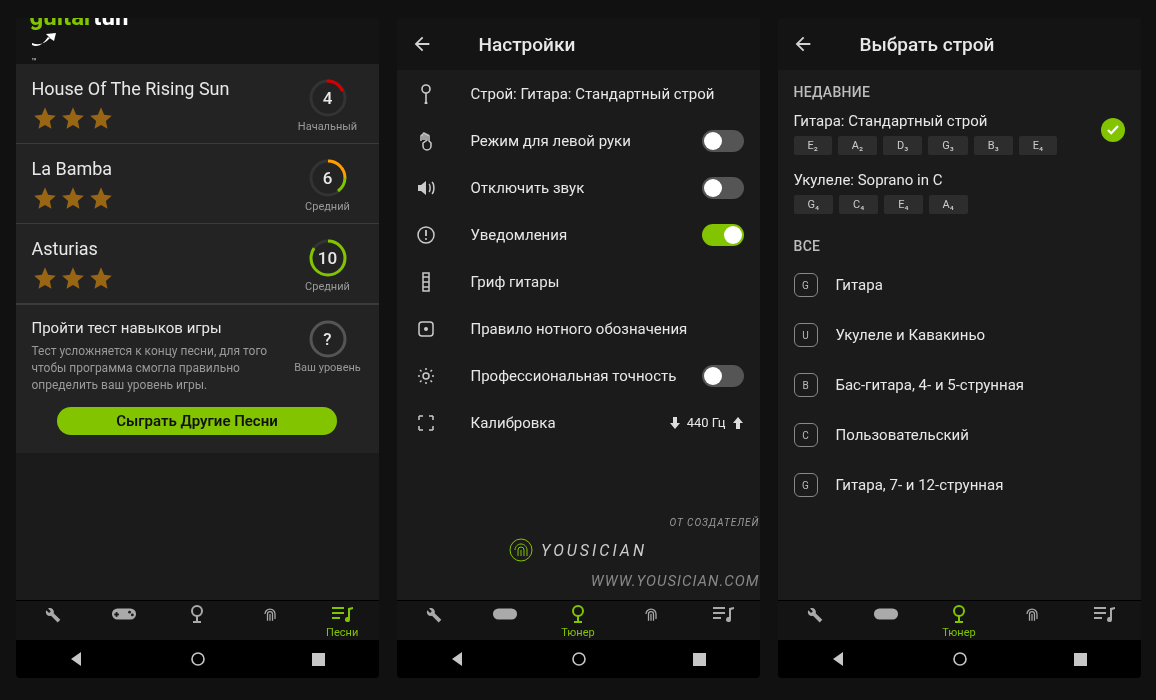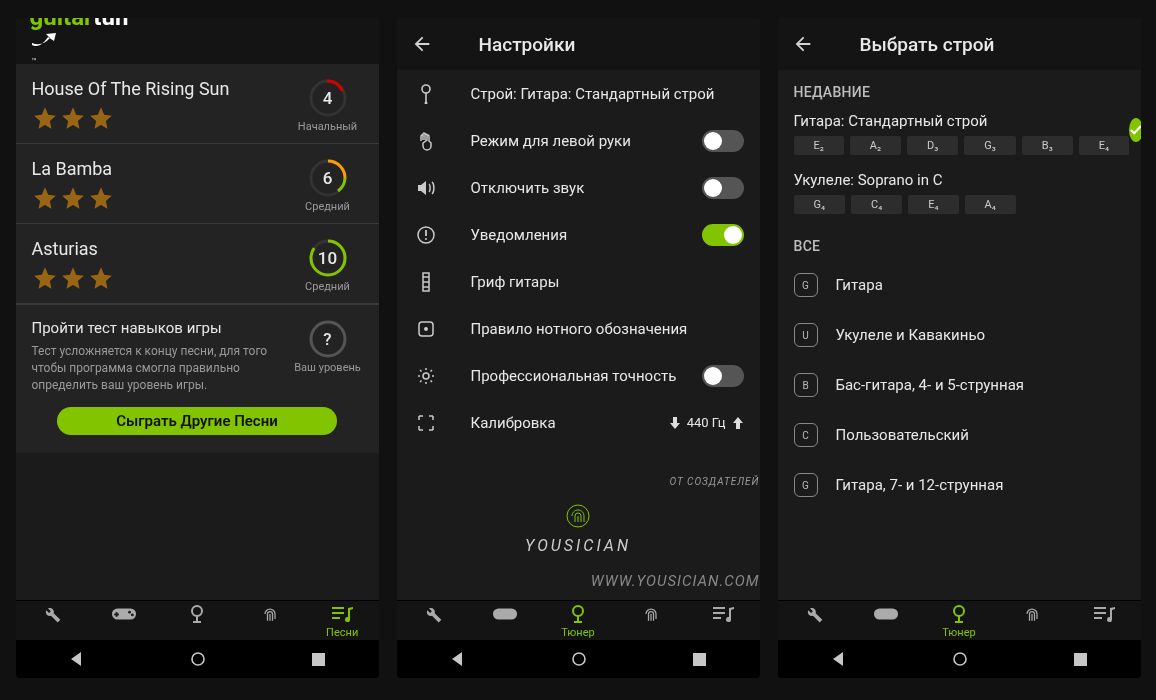--- a/index.html
+++ b/index.html
@@ -52,29 +52,29 @@
   .set-row{height:47px;display:flex;align-items:center;padding:0 16px 0 14px;color:var(--text);font-size:15px;gap:16px;}
   .set-row .ico{width:30px;display:flex;justify-content:center;margin-right:14px;opacity:.9;}
   .set-row .lbl{flex:1;}
   .toggle{width:42px;height:22px;border-radius:12px;background:#555;position:relative;}
   .toggle.on{background:var(--accent);}
   .knob{position:absolute;top:2px;width:18px;height:18px;border-radius:50%;background:#fff;left:2px;transition:none;}
   .toggle.off .knob{left:2px;}
   .toggle.on .knob{left:22px;}
   .calib{display:flex;align-items:center;gap:6px;color:var(--text);font-size:13px;}
   .made-by{margin-top:auto;text-align:right;padding:8px 0 10px;color:var(--muted);font-size:10px;letter-spacing:1px;font-style:italic;}
-  .yousician{display:flex;align-items:center;justify-content:center;gap:8px;margin:17px 0;flex-direction:column;}
+  .yousician{display:flex;align-items:center;justify-content:center;gap:8px;margin:10px 0;}
   .yousician .yname{font-size:16px;letter-spacing:3px;color:#ccc;}
   .yurl{font-size:15px;color:#888;letter-spacing:1px;}
   
   .section-h{padding:14px 16px 6px;color:#bdbdbd;font-size:14px;font-weight:500;letter-spacing:.3px;}
   .tune-row{padding:6px 16px 10px;display:flex;align-items:flex-start;justify-content:space-between;}
   .tune-name{font-size:15px;color:var(--text);margin-bottom:6px;}
   .note-chips{display:flex;gap:6px;}
-  .chip{background:#2d2d2d;color:#ccc;font-size:11px;padding:3px 20px;border-radius:2px;min-width:26px;text-align:center;}
+  .chip{background:#2d2d2d;color:#ccc;font-size:11px;padding:3px 14px;border-radius:2px;min-width:26px;text-align:center;}
   .check{width:24px;height:24px;border-radius:50%;background:var(--accent);display:flex;align-items:center;justify-content:center;margin-top:6px;}
   .cat-row{height:50px;display:flex;align-items:center;padding:0 16px;font-size:15px;}
   .cat-row .cbadge{width:24px;height:24px;border:1.5px solid #888;border-radius:6px;display:flex;align-items:center;justify-content:center;font-size:10px;color:#bbb;margin-right:18px;}
   
   .tabbar{height:40px;background:var(--panel-dark);display:flex;align-items:center;justify-content:space-around;border-top:1px solid #000;}
   .tab{display:flex;flex-direction:column;align-items:center;gap:2px;font-size:11px;color:#aaa;width:60px;cursor:pointer;}
   .tab.active{color:var(--accent);}
   .tab .ticon{height:20px;}
   .tab .tlabel{height:12px;}
   

